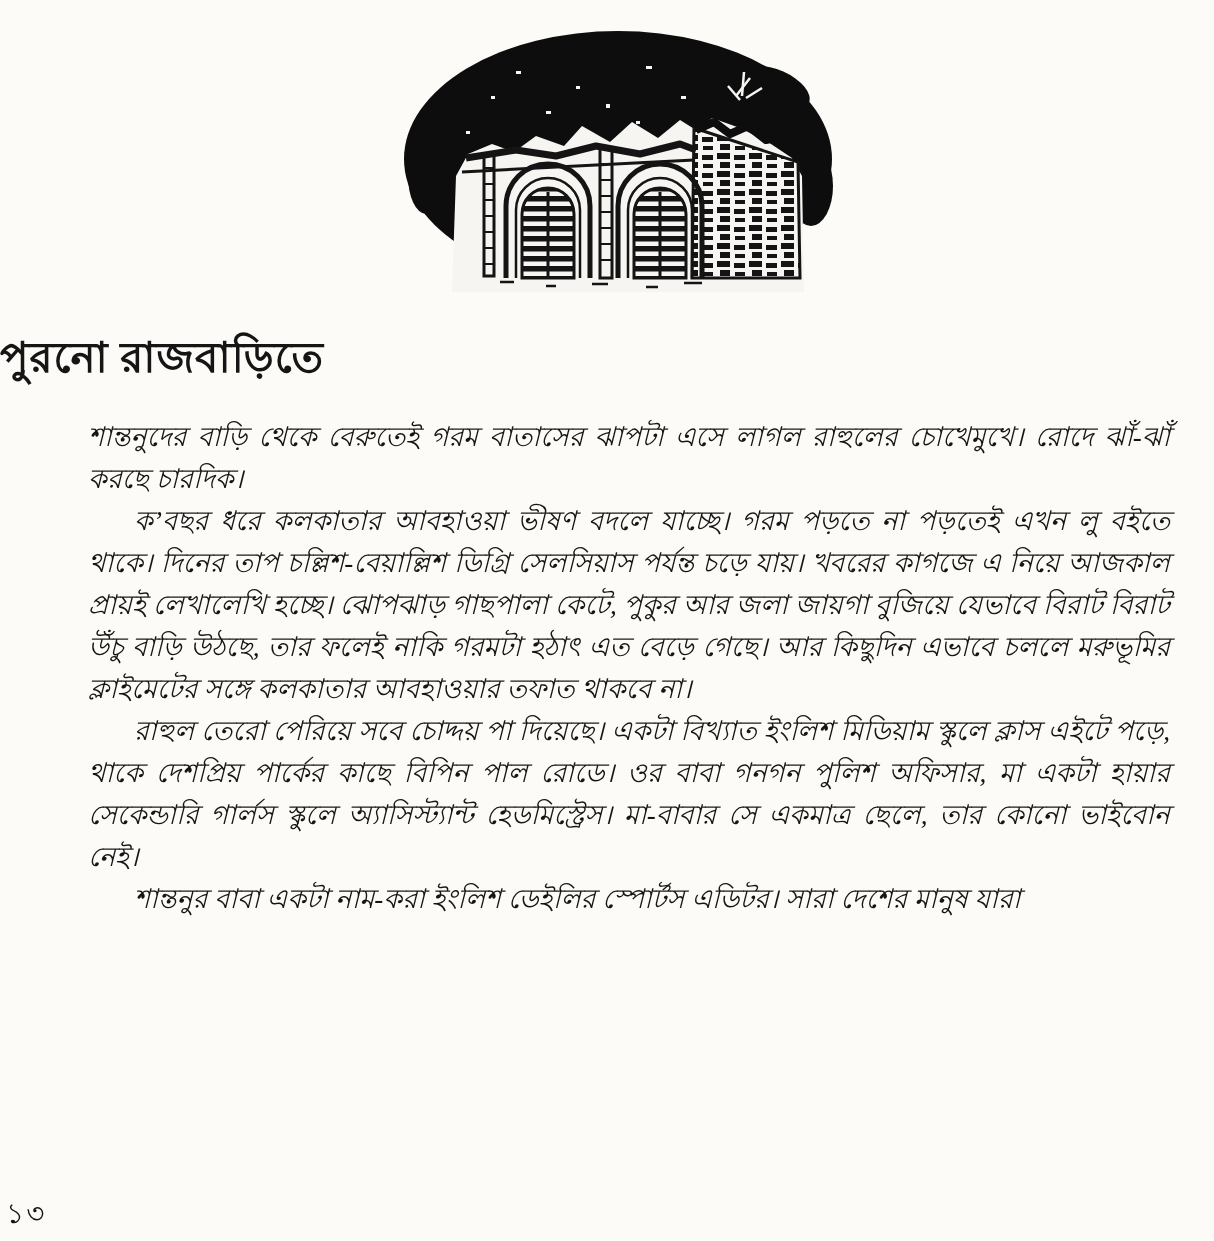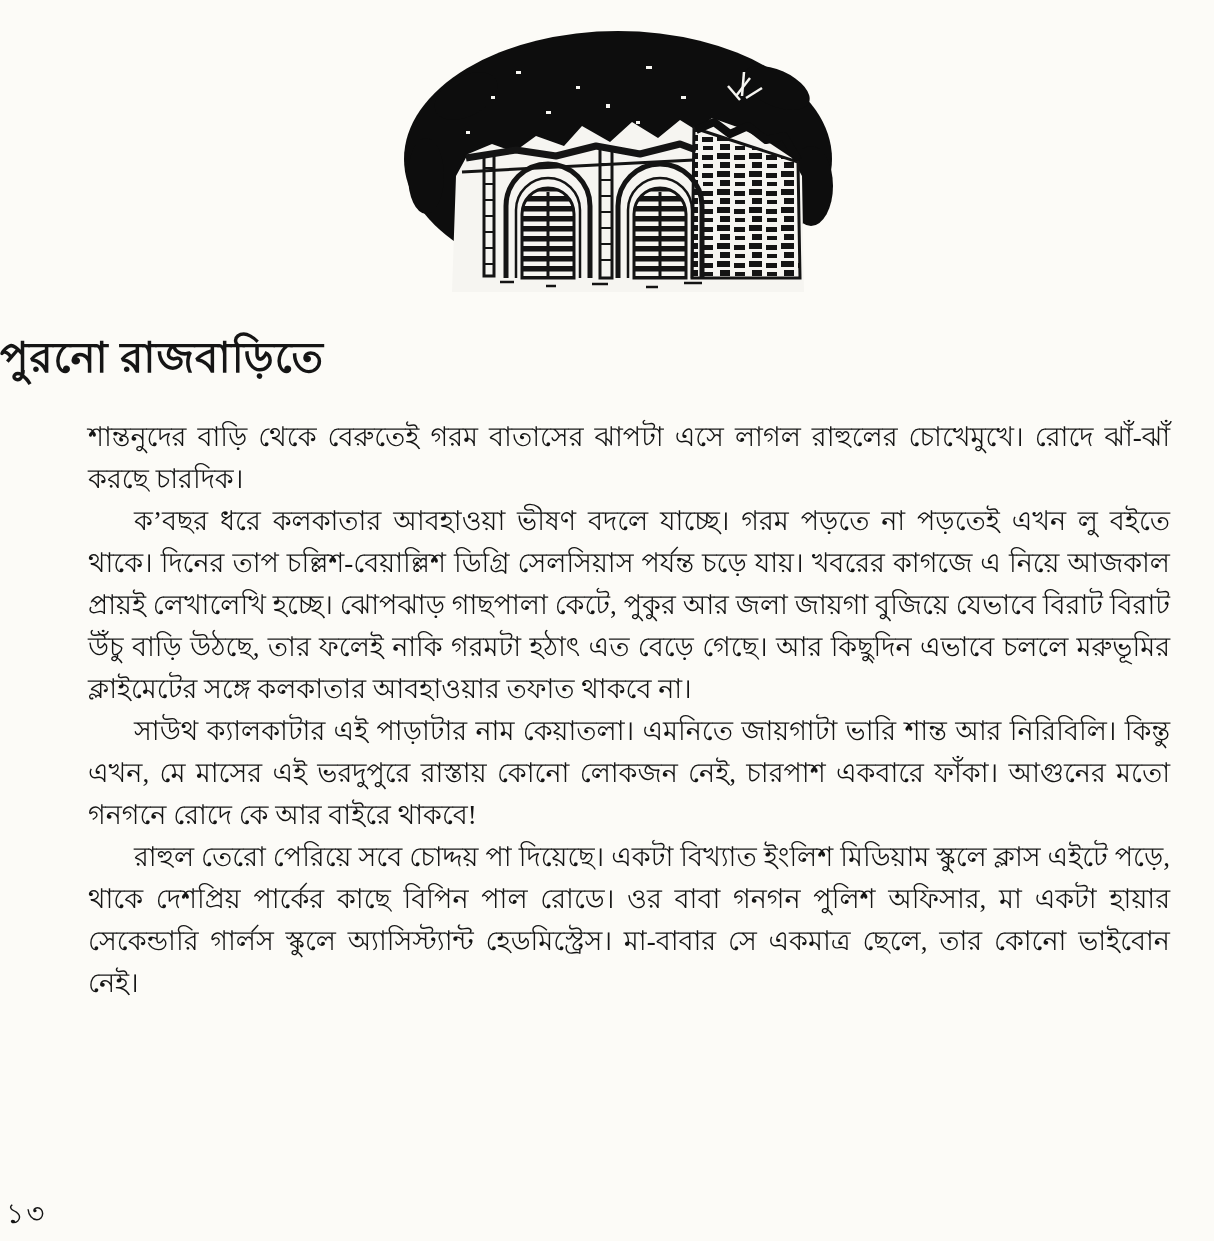--- a/index.html
+++ b/index.html
@@ -32,20 +32,21 @@
     font-size: 42px;
     line-height: 48px;
     font-weight: bold;
     letter-spacing: 1px;
   }
   .body-text {
     margin: 34px 44px 0 88px; 
     font-size: 27px;
     line-height: 42px;
     text-align: justify;
+    font-style: italic;
   }
   .body-text p {
     margin: 0;
   }
   .body-text p.indented {
     text-indent: 46px;
   }
   .page-number {
     position: absolute;
     bottom: 28px;
@@ -152,19 +153,19 @@
         <line x1="250" y1="261" x2="262" y2="261"></line>
       </g>
     </svg>
   </div>
 
   <h1 class="chapter-title">পুরনো রাজবাড়িতে</h1>
 
   <div class="body-text">
     <p>শান্তনুদের বাড়ি থেকে বেরুতেই গরম বাতাসের ঝাপটা এসে লাগল রাহুলের চোখেমুখে। রোদে ঝাঁ-ঝাঁ করছে চারদিক।</p>
     <p class="indented">ক’বছর ধরে কলকাতার আবহাওয়া ভীষণ বদলে যাচ্ছে। গরম পড়তে না পড়তেই এখন লু বইতে থাকে। দিনের তাপ চল্লিশ-বেয়াল্লিশ ডিগ্রি সেলসিয়াস পর্যন্ত চড়ে যায়। খবরের কাগজে এ নিয়ে আজকাল প্রায়ই লেখালেখি হচ্ছে। ঝোপঝাড় গাছপালা কেটে, পুকুর আর জলা জায়গা বুজিয়ে যেভাবে বিরাট বিরাট উঁচু বাড়ি উঠছে, তার ফলেই নাকি গরমটা হঠাৎ এত বেড়ে গেছে। আর কিছুদিন এভাবে চললে মরুভূমির ক্লাইমেটের সঙ্গে কলকাতার আবহাওয়ার তফাত থাকবে না।</p>
-    <p class="indented">সাউথ ক্যালকাটার এই পাড়াটার নাম কেয়াতলা। এমনিতে জায়গাটা ভারি শান্ত আর নিরিবিলি। কিন্তু এখন, মে মাসের এই ভরদুপুরে রাস্তায় কোনো লোকজন নেই, চারপাশ একবারে ফাঁকা। আগুনের মতো গনগনে রোদে কে আর বাইরে থাকবে!</p>
     <p class="indented">রাহুল তেরো পেরিয়ে সবে চোদ্দয় পা দিয়েছে। একটা বিখ্যাত ইংলিশ মিডিয়াম স্কুলে ক্লাস এইটে পড়ে, থাকে দেশপ্রিয় পার্কের কাছে বিপিন পাল রোডে। ওর বাবা গনগন পুলিশ অফিসার, মা একটা হায়ার সেকেন্ডারি গার্লস স্কুলে অ্যাসিস্ট্যান্ট হেডমিস্ট্রেস। মা-বাবার সে একমাত্র ছেলে, তার কোনো ভাইবোন নেই।</p>
+    <p class="indented">শান্তনুর বাবা একটা নাম-করা ইংলিশ ডেইলির স্পোর্টস এডিটর। সারা দেশের মানুষ যারা</p>
   </div>
 
   <div class="page-number">১৩</div>
 
 </div>
 
 </body></html>

